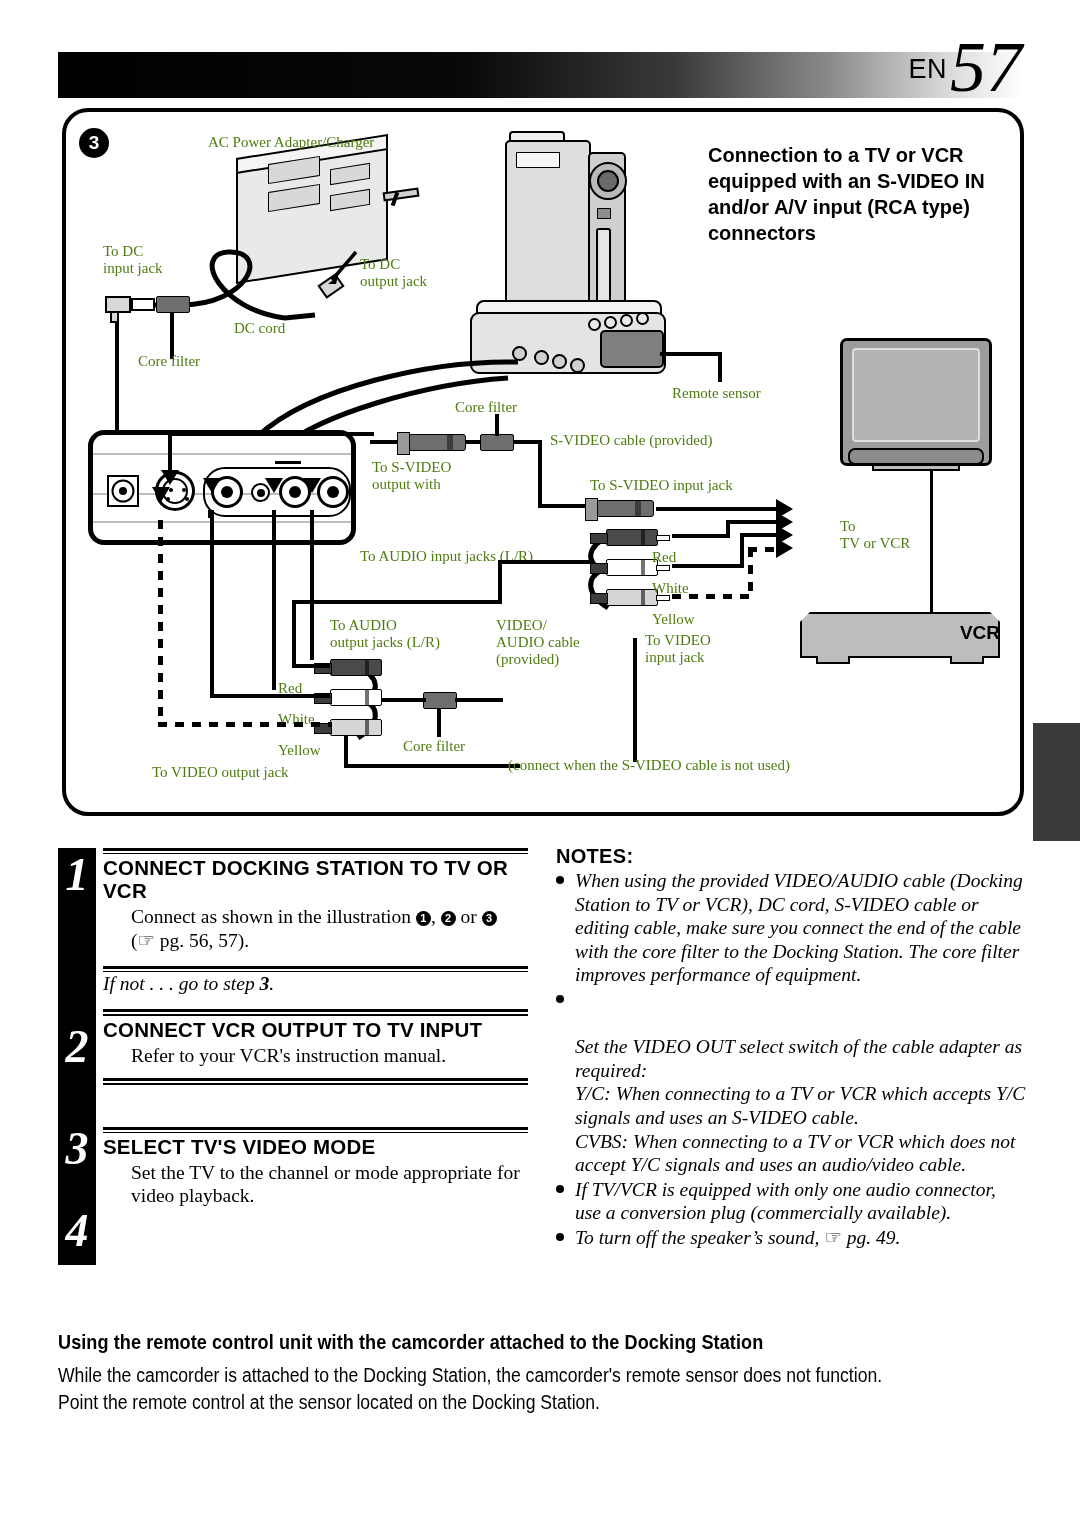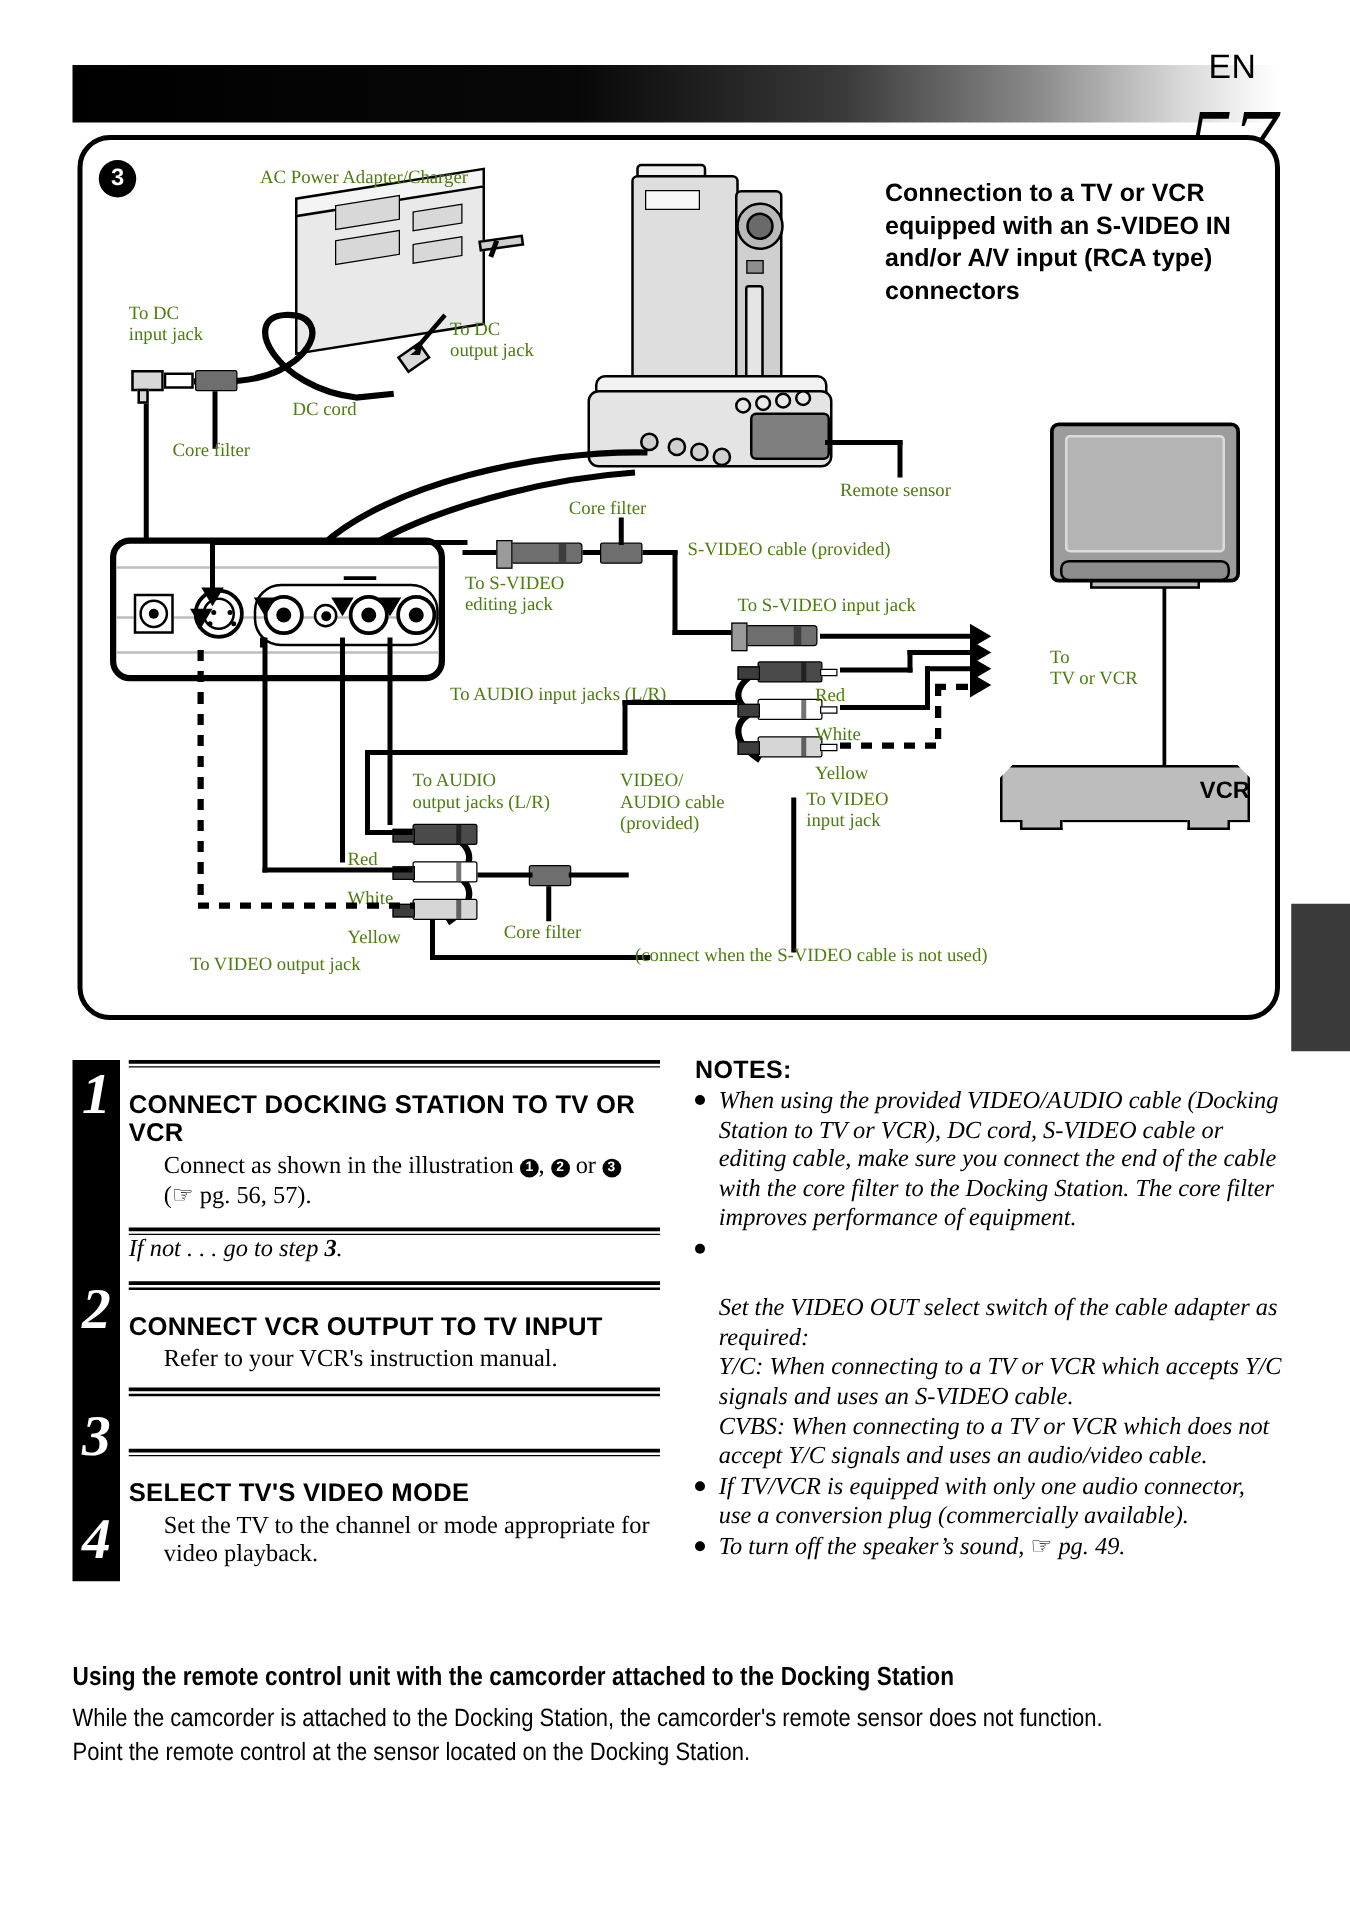--- a/index.html
+++ b/index.html
@@ -12,22 +12,22 @@
   .page { position: relative; width: 1080px; height: 1533px; }
 
   
   .header-bar {
     position: absolute; left: 58px; top: 52px; width: 964px; height: 46px;
     background: linear-gradient(to right, #000000 0%, #080808 42%, #3a3a3a 64%,
                 #8a8a8a 80%, #d8d8d8 92%, #ffffff 100%);
   }
   .header-en {
     position: absolute; right: 58px; top: 38px;
-    display: flex; align-items: center; gap: 3px;
-    color: #000; font-family: "Liberation Sans", sans-serif; flex-direction: column;
+    display: flex; align-items: flex-end; gap: 3px;
+    color: #000; font-family: "Liberation Sans", sans-serif;
   }
   .header-en .en { font-size: 27px; font-weight: 400; letter-spacing: .5px; padding-bottom: 12px;}
   .header-en .num { font-size: 72px; font-weight: 400; line-height: .82; font-style: italic; font-family: "Liberation Serif", serif;}
 
   
   .diagram-box {
     position: absolute; left: 62px; top: 108px; width: 962px; height: 708px;
     border: 4px solid #000; border-radius: 26px; background: #fff;
   }
   .edge-tab {
@@ -273,21 +273,21 @@
   .stepnum {
     position:absolute; left:0; width:38px; text-align:center; color:#fff;
     font-family:"Liberation Serif", serif; font-style:italic; font-weight:bold;
     font-size:46px; line-height:1;
   }
   .stepcol { position:absolute; left:45px; top:0; width:425px; }
   .rule-thick { height:3px; background:#000; width:100%; }
   .rule-thin  { height:1.4px; background:#000; width:100%; margin-top:2px; }
   .step-h {
     font-family:"Liberation Sans", sans-serif; font-weight:bold; font-size:20.5px;
-    line-height:1.12; letter-spacing:.2px; margin-top:19px;
+    line-height:1.12; letter-spacing:.2px; margin-top:3px;
   }
   .step-b {
     font-family:"Liberation Serif", serif; font-size:19.5px; line-height:1.2; margin-top:2px;margin-left:28px;
   }
   .step-i {
     font-family:"Liberation Serif", serif; font-style:italic; font-size:19.5px;
     line-height:1.28; margin-top:4px;
   }
   .dot-n {
     display:inline-block; width:15px; height:15px; border-radius:50%;
@@ -440,21 +440,21 @@
   </div>
   <div class="ln hl" style="left:466px; top:440px; width:18px;"></div>
   <div class="core" style="left:480px; top:434px;"></div>
   <div class="ln vl" style="left:495px; top:414px; height:22px;"></div>
   <div class="dl" style="left:455px; top:399px;">Core filter</div>
   <div class="ln hl" style="left:514px; top:440px; width:28px;"></div>
   <div class="ln vl" style="left:538px; top:440px; height:68px;"></div>
   <div class="ln hl" style="left:538px; top:504px; width:58px;"></div>
 
   <div class="dl" style="left:372px; top:459px;">To S-VIDEO
-editing jack</div>
+output with</div>
   <div class="dl" style="left:550px; top:432px;">S-VIDEO cable (provided)</div>
   <div class="dl" style="left:590px; top:477px;">To S-VIDEO input jack</div>
 
   <div class="svplug" style="left:596px; top:500px;">
     <div class="cap" style="left:-12px;"></div>
     <div class="band" style="left:38px;"></div>
   </div>
   <div class="ln hl" style="left:656px; top:507px; width:122px;"></div>
   <div class="arrow-r" style="left:776px; top:499px;"></div>
 

